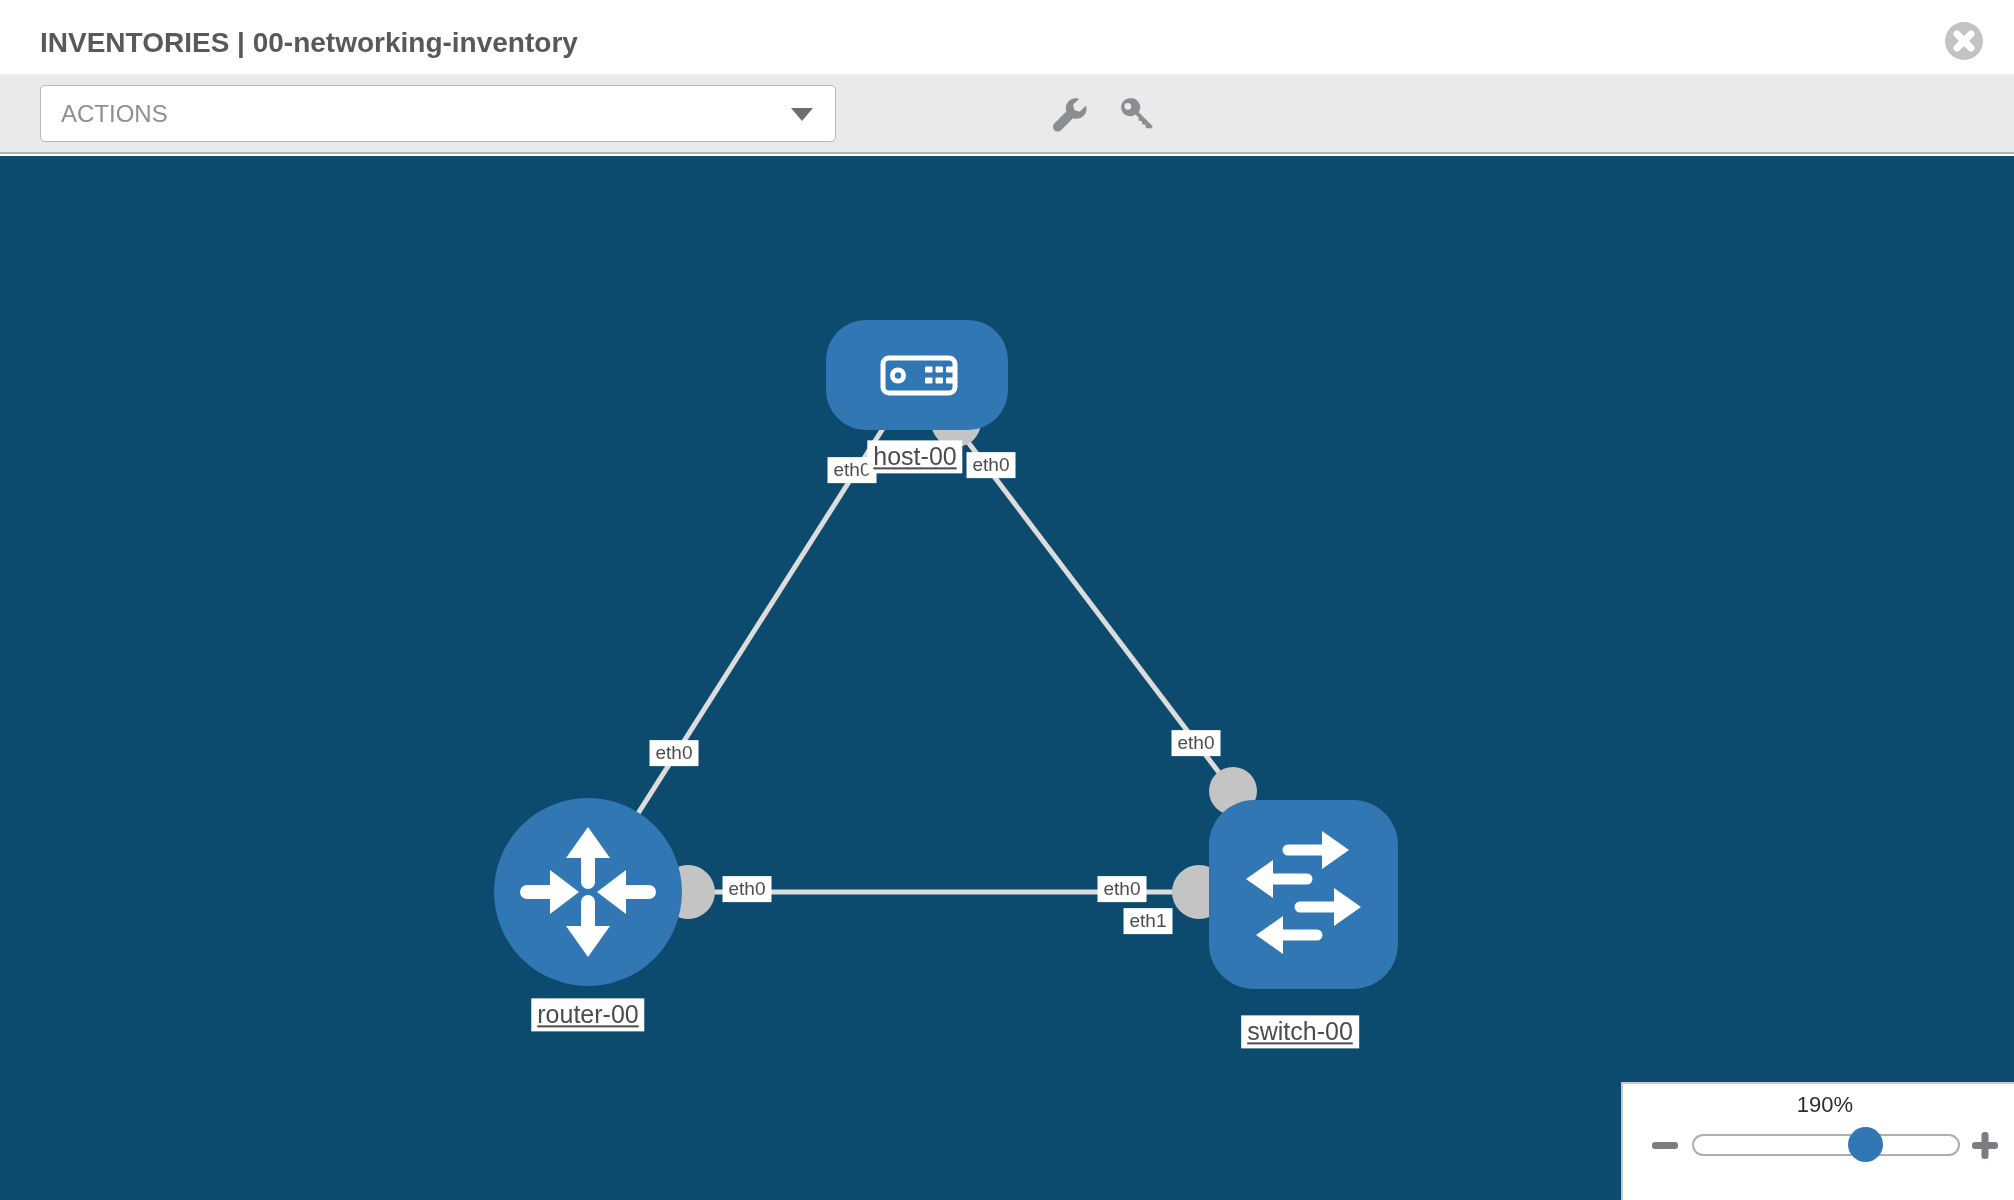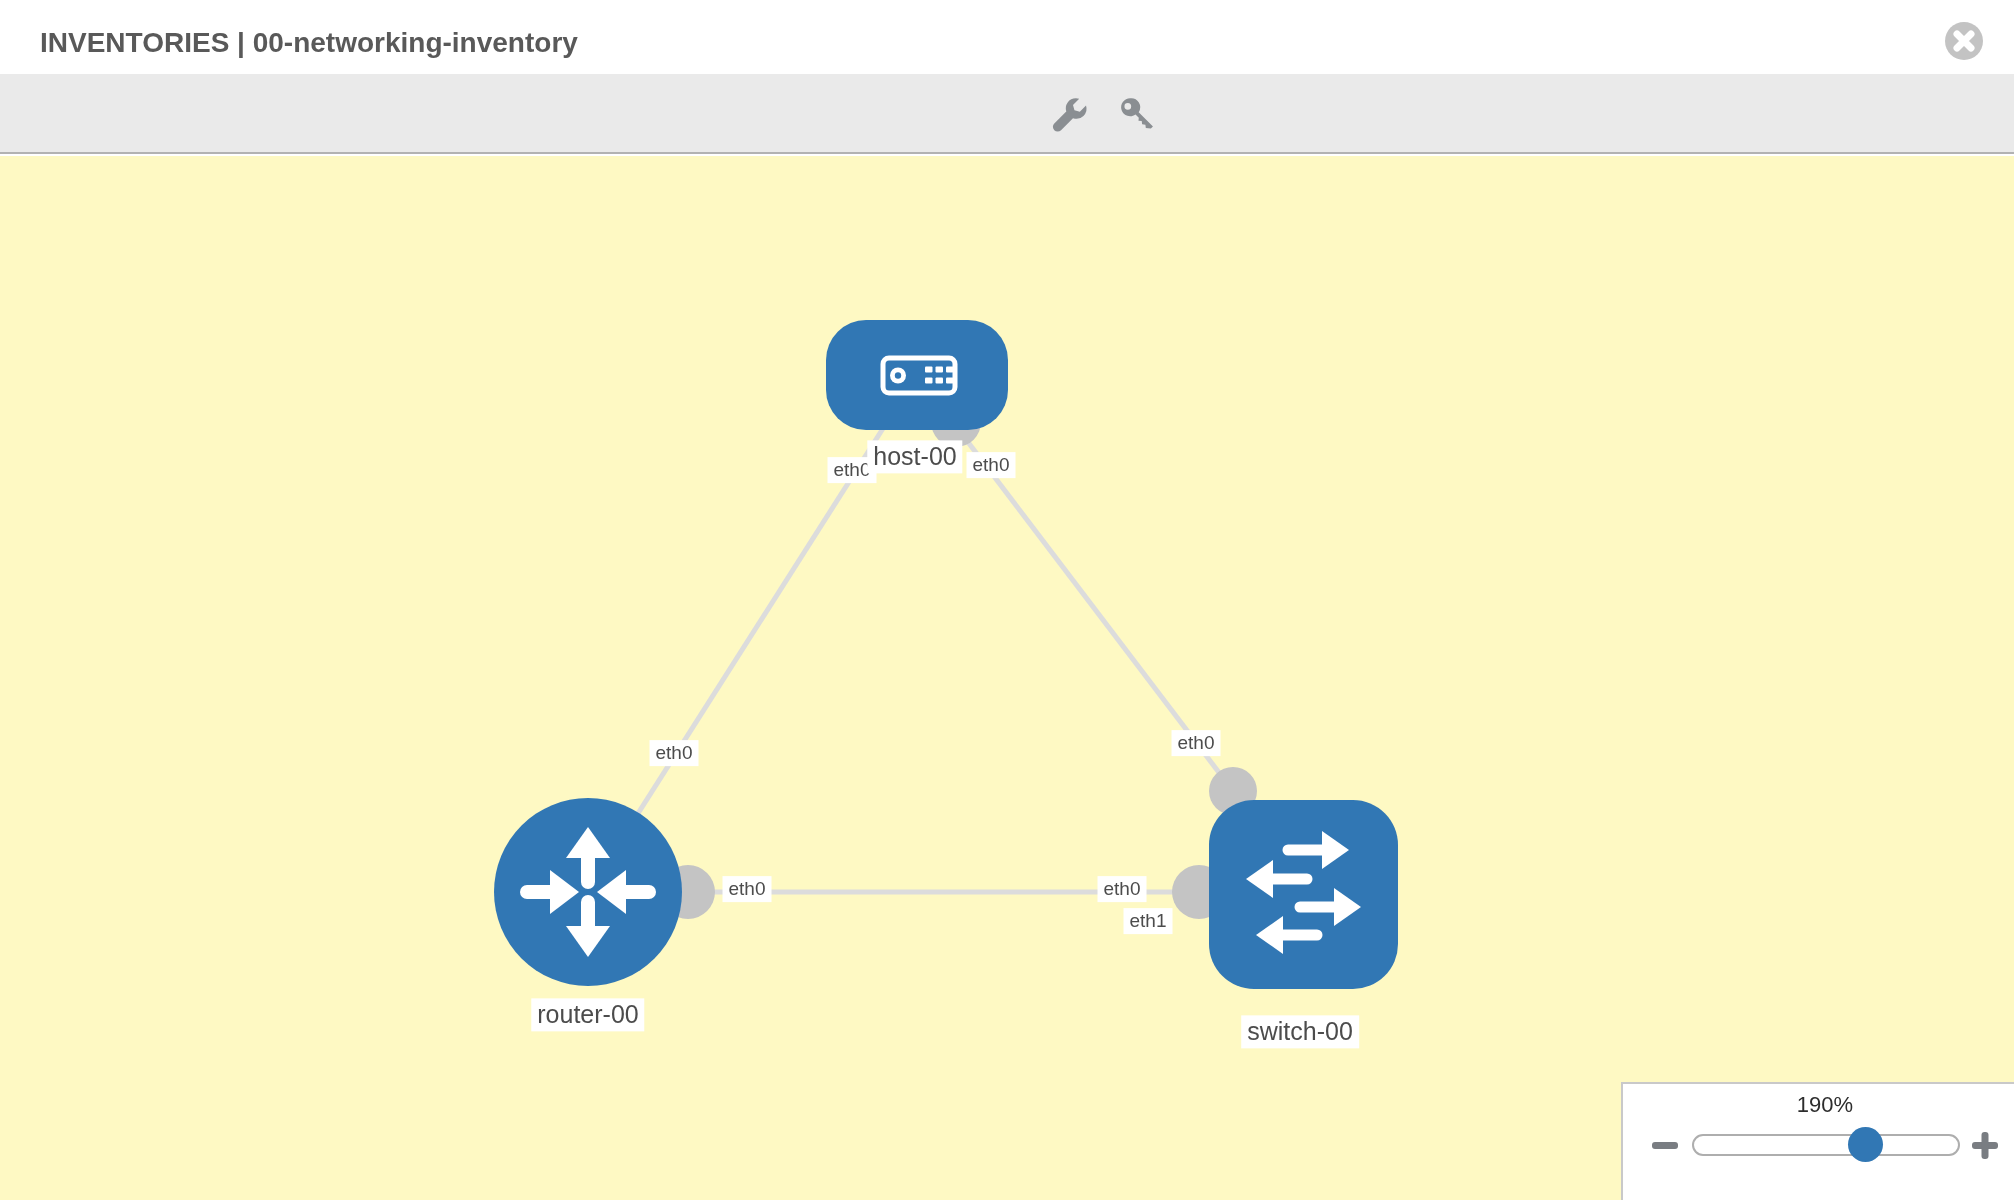--- a/index.html
+++ b/index.html
@@ -21,26 +21,26 @@
            align-items:center; padding:0 20px; color:#8f8f8f; font-size:24px; }
   .combo .caret { position:absolute; right:22px; top:22px; }
   #actions-box { left:40px;  width:796px; }
   #search-box  { left:1182px; width:794px; }
   .tool-icon { position:absolute; top:20px; width:42px; height:42px; cursor:pointer; }
   #wrench-btn { left:1048px; }
   #key-btn    { left:1116px; }
 
   
   .canvas { position:absolute; top:156px; left:0; width:2014px; height:1044px;
-            background:#fef9c3; }
+            background:#0c4a6e; }
   .canvas svg.topology { position:absolute; top:0; left:0; }
 
   .chip { position:absolute; transform:translate(-50%,-50%); background:#ffffff;
           color:#4c4c4c; padding:1px 6px; white-space:nowrap; line-height:1.25; }
-  .node-label { font-size:25px; }
+  .node-label { font-size:25px;text-decoration:underline; }
   .port-label { font-size:19px; }
 
   
   .zoom-panel { position:absolute; left:1621px; top:1082px; width:400px; height:125px;
                 background:#ffffff; border:2px solid #c9c9c9; }
   .zoom-percent { position:absolute; left:69px; top:8px; width:266px; text-align:center;
                   font-size:22px; color:#2d2d2d; }
   .zoom-minus { position:absolute; left:26px; top:44px; width:32px; height:34px; cursor:pointer; }
   .zoom-plus  { position:absolute; left:346px; top:44px; width:32px; height:34px; cursor:pointer; }
   .zoom-track { position:absolute; left:69px; top:50px; width:268px; height:22px;
@@ -53,20 +53,26 @@
 
 <div class="header">
   <div class="page-title">INVENTORIES | 00-networking-inventory</div>
   <svg class="close-btn" viewBox="0 0 40 40">
     <circle cx="20" cy="20" r="19" fill="#c3c3c3"></circle>
     <path d="M13 13 L27 27 M27 13 L13 27" stroke="#ffffff" stroke-width="7" stroke-linecap="round"></path>
   </svg>
 </div>
 
 <div class="toolbar">
+  <div class="combo" id="actions-box">
+    <span>ACTIONS</span>
+    <svg class="caret" width="22" height="14" viewBox="0 0 22 14">
+      <polygon points="0,0 22,0 11,13" fill="#6e6e6e"></polygon>
+    </svg>
+  </div>
 
   <svg class="tool-icon" id="wrench-btn" viewBox="0 0 40 40">
     <path fill="#8a8e92" d="M26.5 4a9.6 9.6 0 0 0-9.1 12.6L6 28.1a4.5 4.5 0 1 0 6.4 6.4l11.4-11.5A9.6 9.6 0 0 0 36.2 11l-5.9 5.9-5.1-1.4-1.4-5.1 5.9-5.9A9.8 9.8 0 0 0 26.5 4z"></path>
   </svg>
   <svg class="tool-icon" id="key-btn" viewBox="0 0 40 40">
     <path fill="#8a8e92" d="M13.5 4a8.6 8.6 0 1 0 5.1 15.5l3.1 3.1-.3 2.8 3.1.4.4 3.1 3.1.4.4 3.1 4.8.5 2-2L21.6 17.3A8.6 8.6 0 0 0 13.5 4zm-2.2 4.6a3.2 3.2 0 1 1-.1 6.4 3.2 3.2 0 0 1 .1-6.4z"></path>
   </svg>
 
 </div>
 

